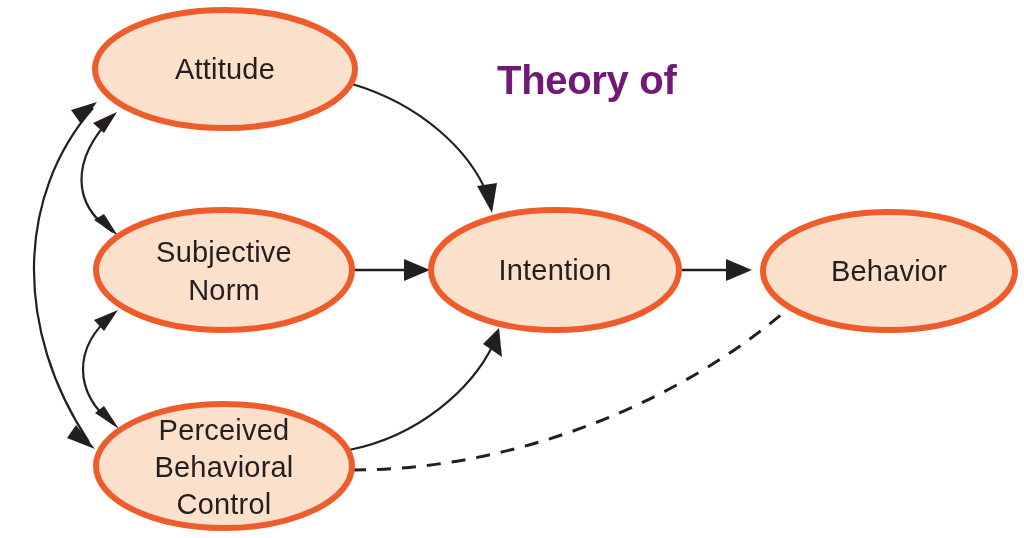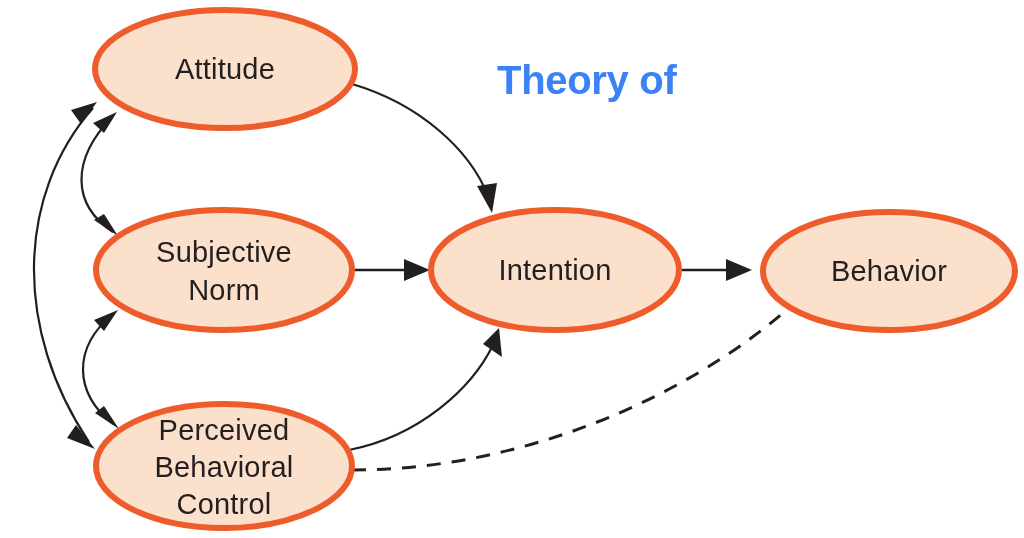--- a/index.html
+++ b/index.html
@@ -59,21 +59,21 @@
   }
   .arrow-head {
     fill: #231F20;
     stroke: none;
   }
   .diagram-title {
     position: absolute;
     left: 497px;
     top: 13px;
     width: 420px;
-    color: #3b82f6;
+    color: #701a75;
     font-family: "Liberation Sans", sans-serif;
     font-size: 40px;
     font-weight: 700;
     line-height: 1.12;
     letter-spacing: -0.3px;
     text-align: left;
     white-space: pre-line;
   }
 </style>
 </head>

